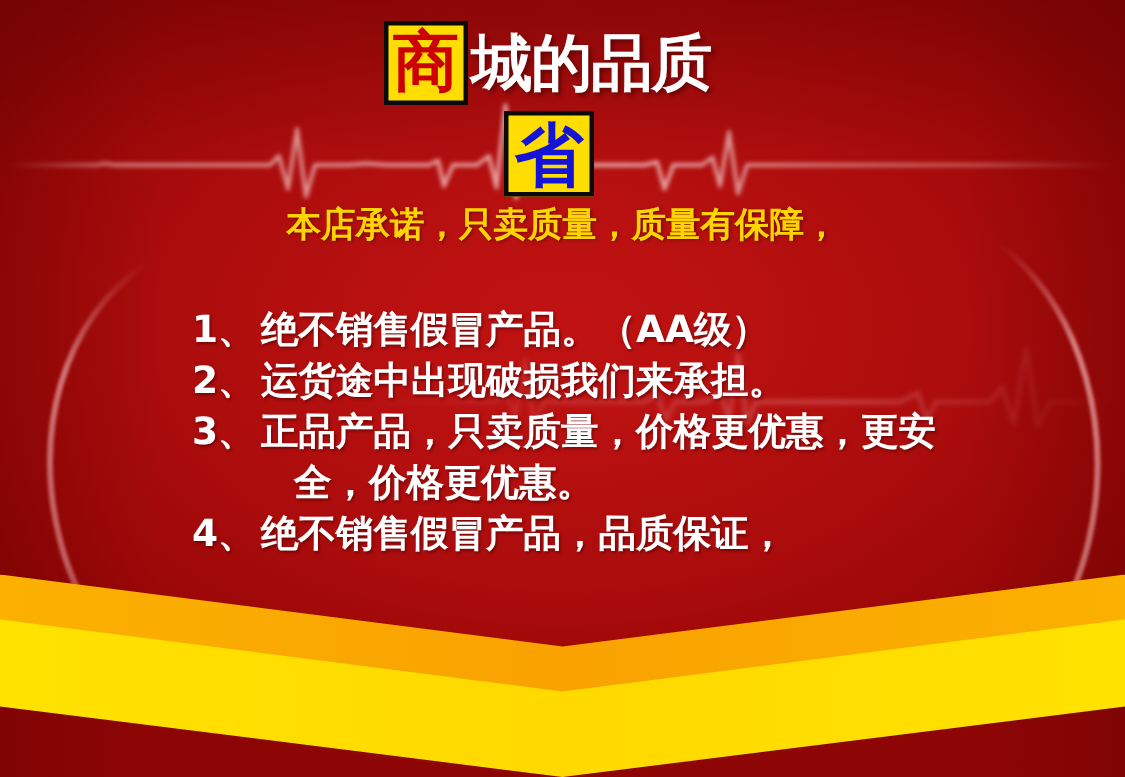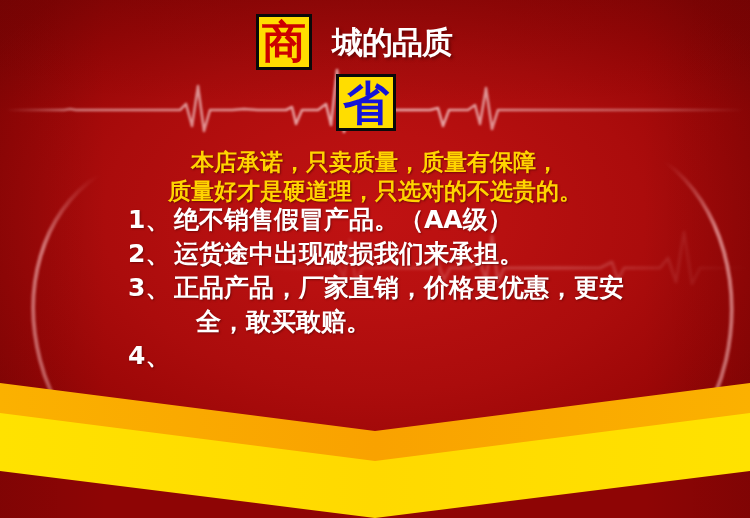--- a/index.html
+++ b/index.html
@@ -86,34 +86,34 @@
     font-weight: 700;
     line-height: 1;
     letter-spacing: 0;
   }
   .boxchar.red  { color: #cc0000; }
   .boxchar.blue { color: #1414d8; }
   .head-line.l2 .boxchar { width: 60px; height: 57px; font-size: 46px; }
 
   .head-rest {
     color: #ffffff;
-    font-size: 31px;
+    font-size: 41px;
     font-weight: 700;
     line-height: 1;
     letter-spacing: -1px;
-    margin-left: 20px;
+    margin-left: 2px;
     text-shadow: 2px 2px 3px rgba(60,0,0,0.55);
   }
   .head-line.l2 .head-rest { font-size: 50px; margin-left: 0px; }
 
   
   .promise {
     position: absolute;
     left: 0;
-    top: 148px;
+    top: 136px;
     width: 750px;
     text-align: center;
     z-index: 6;
   }
   .promise div {
     color: #ffd400;
     font-size: 23px;
     font-weight: 700;
     line-height: 29px;
     letter-spacing: 0px;
@@ -242,46 +242,46 @@
       <span class="boxchar red">商</span>
       <span class="head-rest">城的品质</span>
     </div>
     <div class="head-line l2">
       <span class="boxchar blue">省</span>
     </div>
   </div>
 
   <div class="promise">
     <div>本店承诺，只卖质量，质量有保障，</div>
-    <div>质量好才是硬道理，只选对的不选贵的。</div>
   </div>
 
   <div class="points">
 
     <div class="point">
       <span class="num">1、</span>
       <span class="txt">绝不销售假冒产品。（AA级）</span>
     </div>
 
     <div class="point">
       <span class="num">2、</span>
       <span class="txt">运货途中出现破损我们来承担。</span>
     </div>
 
     <div class="point">
       <span class="num">3、</span>
       <span class="txt">
-        <span>正品产品，厂家直销，价格更优惠，更安</span>
-        <span class="cont">全，敢买敢赔。</span>
+        <span>正品产品，只卖质量，价格更优惠，更安</span>
+        <span class="cont">全，价格更优惠。</span>
       </span>
     </div>
 
     <div class="point">
       <span class="num">4、</span>
       <span class="txt">
+        <span>绝不销售假冒产品，品质保证，</span>
       </span>
     </div>
 
   </div>
 
   <svg class="chevrons" viewBox="0 0 750 135" preserveAspectRatio="none">
     <defs>
       <linearGradient id="orangeGrad" x1="0" y1="0" x2="1" y2="0">
         <stop offset="0%" stop-color="#fbb100"></stop>
         <stop offset="50%" stop-color="#f9a200"></stop>

